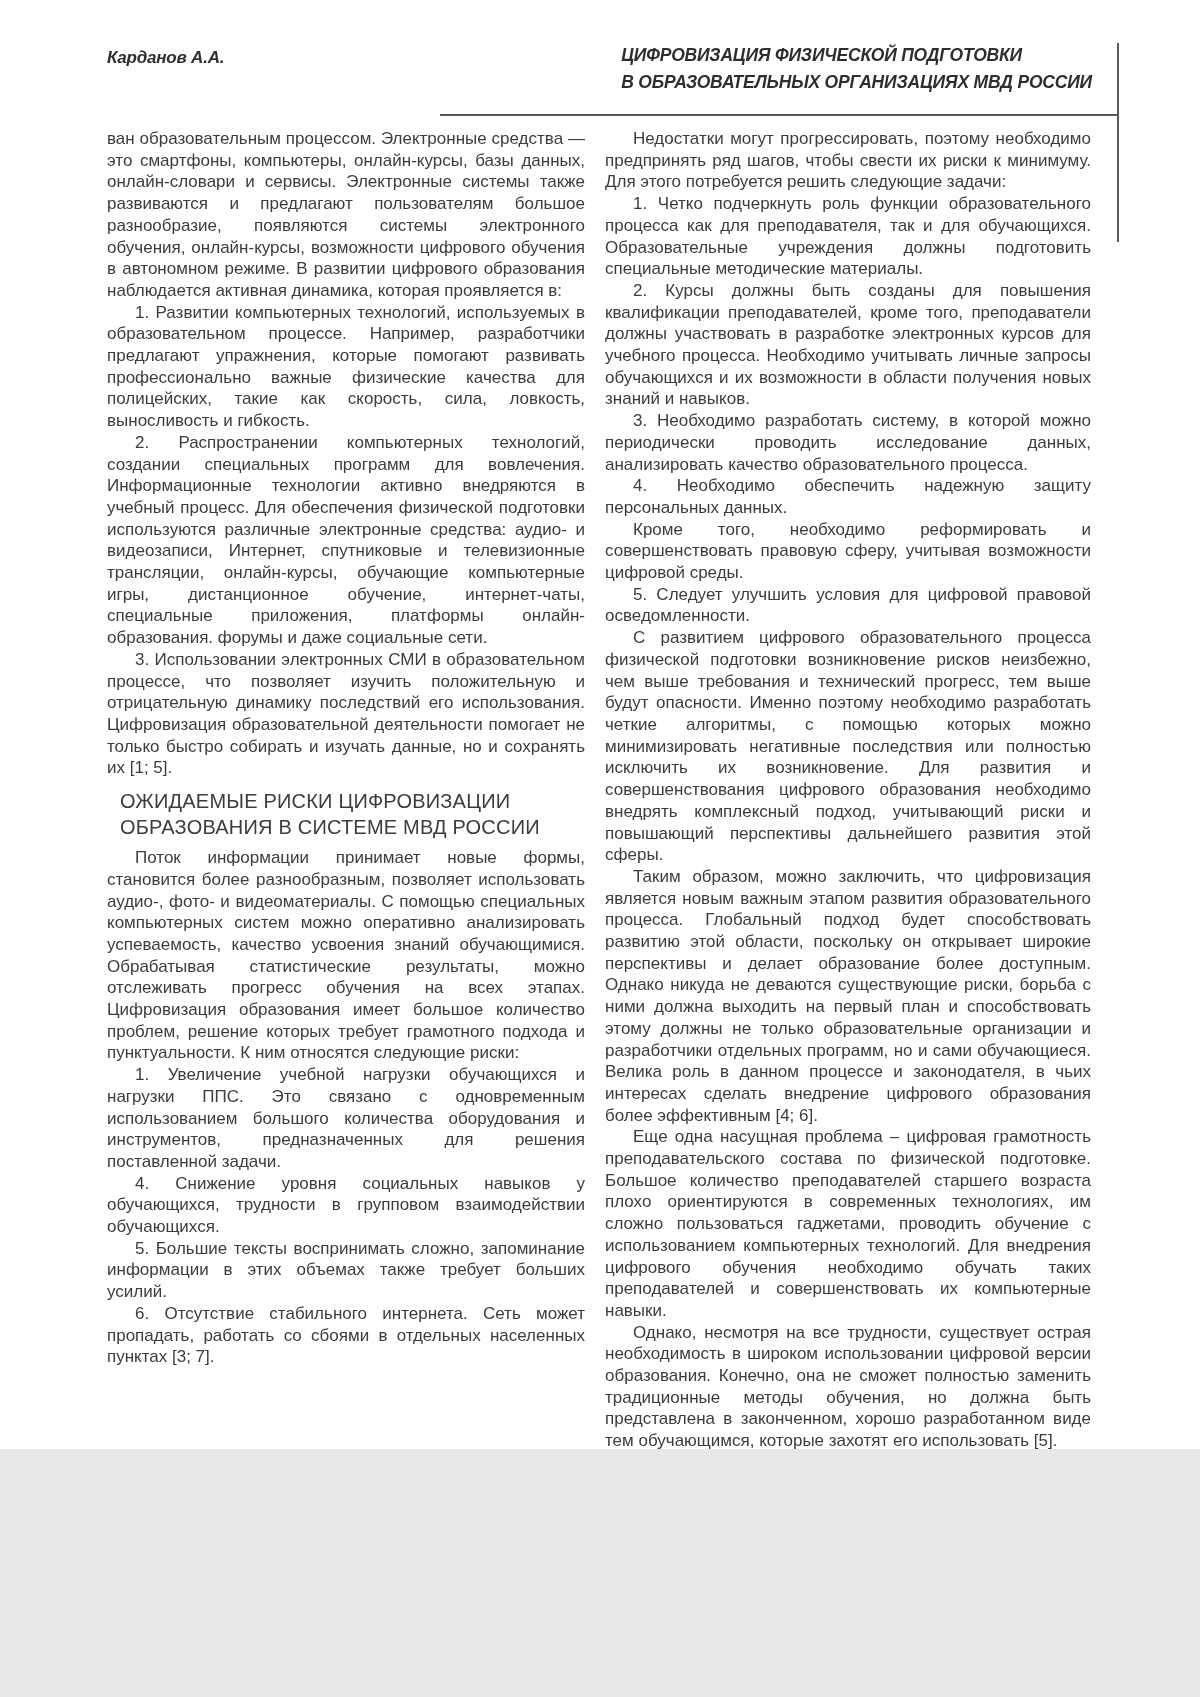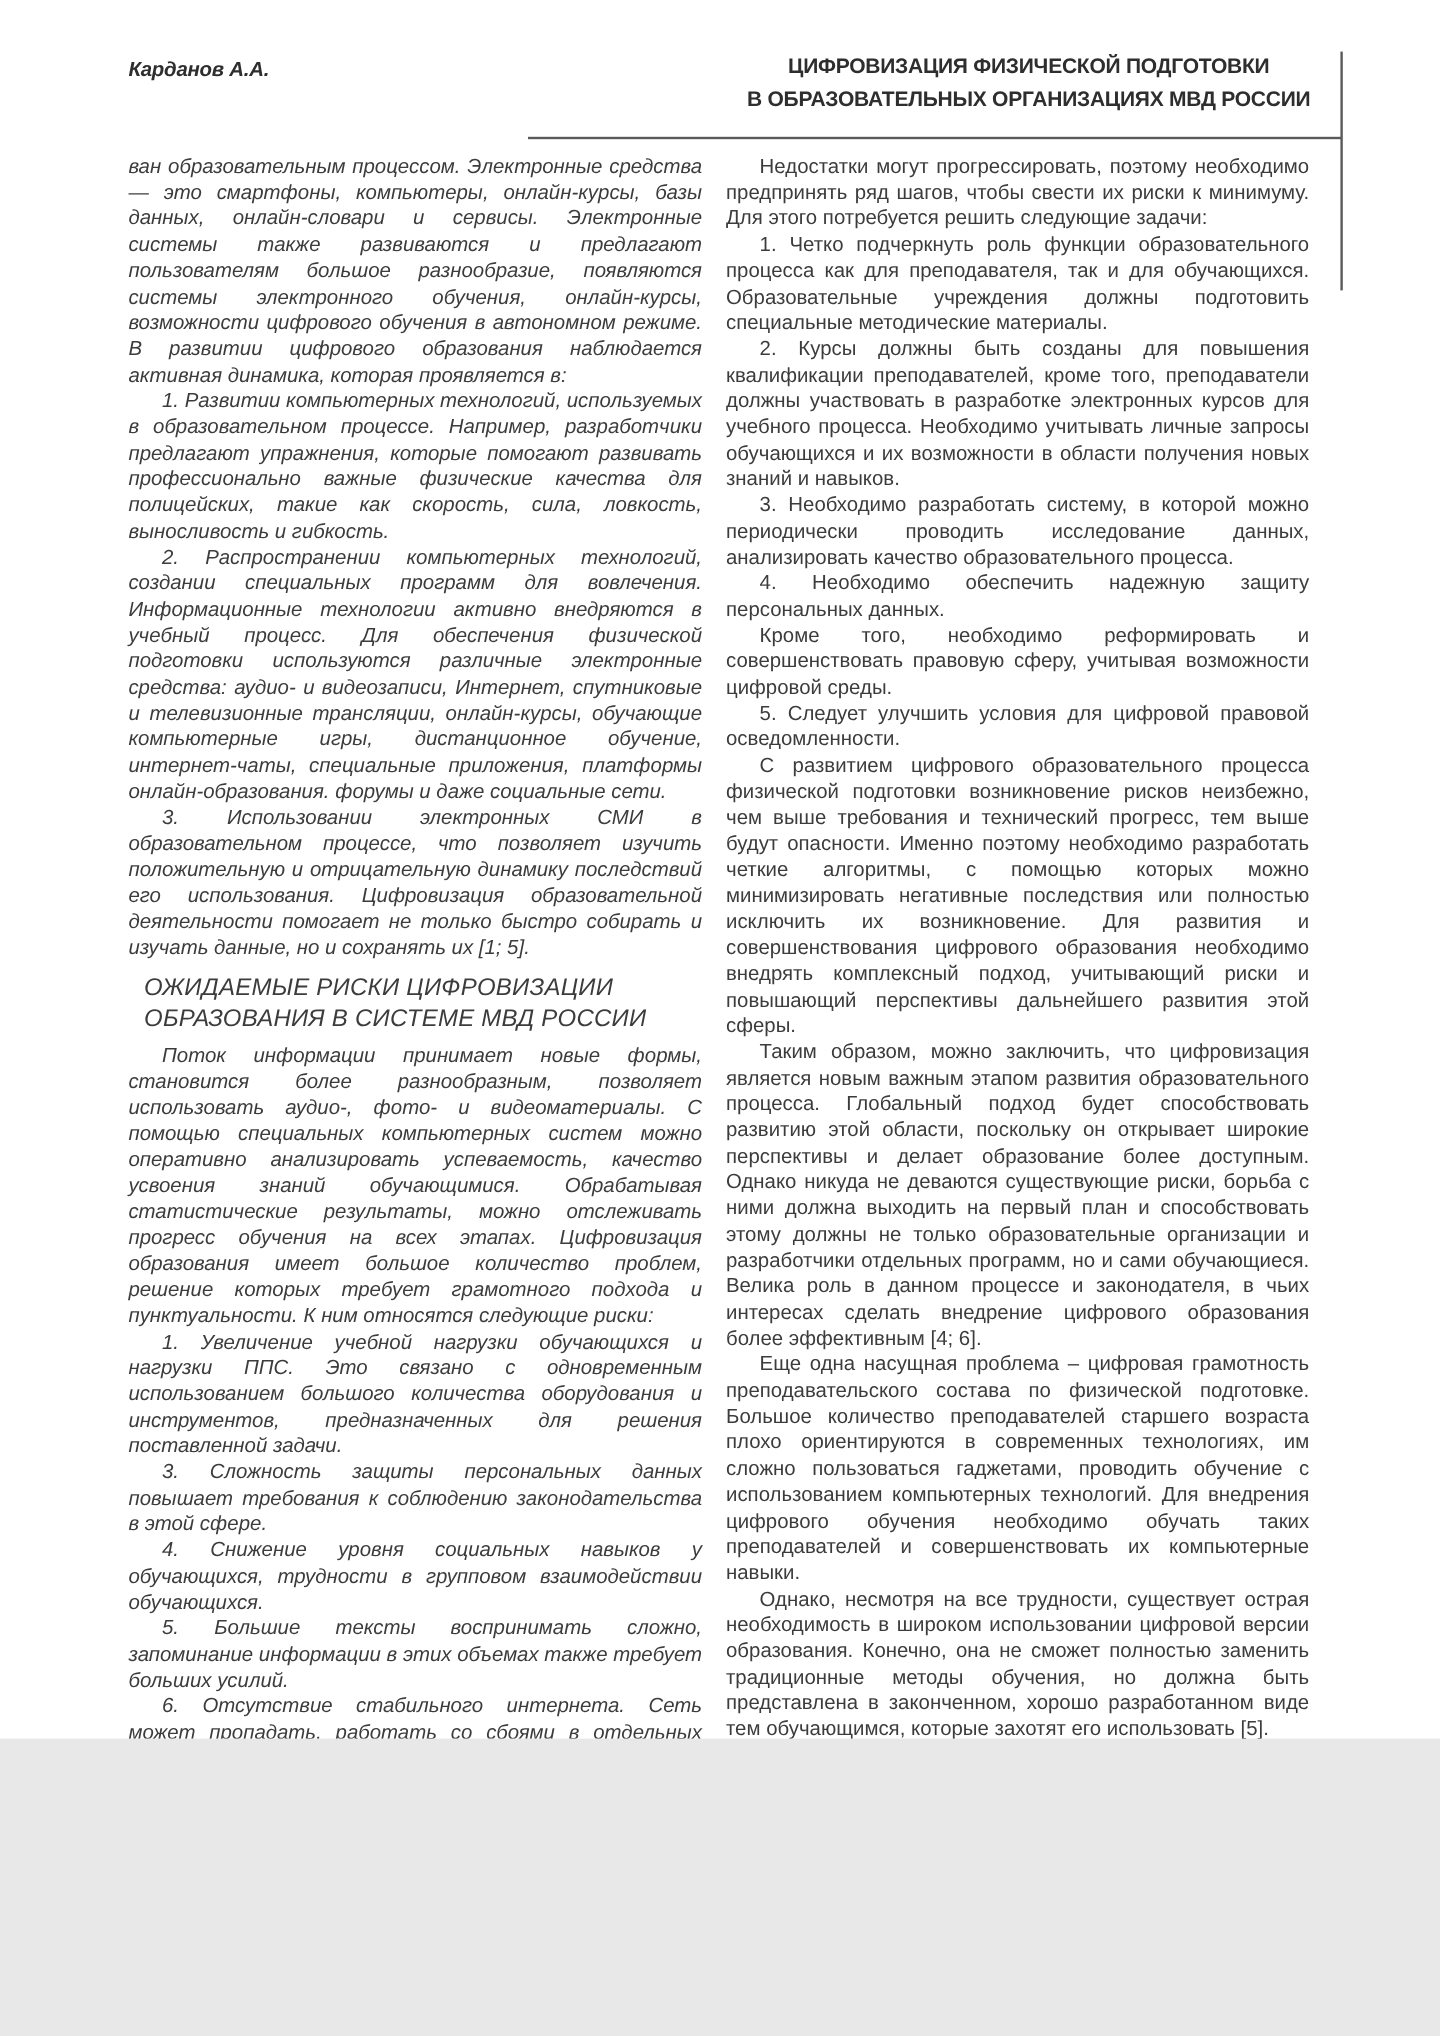--- a/index.html
+++ b/index.html
@@ -25,23 +25,24 @@
   }
   .header-author {
     font-size: 17px;
     font-weight: bold;
     font-style: italic;
     color: #2e2e2e;
     padding-top: 6px;
     letter-spacing: -0.2px;
   }
   .header-title {
-    text-align: center;
+    text-align: left;
     font-size: 17.5px;
     font-weight: bold;
+    font-style: italic;
     line-height: 27px;
     color: #2e2e2e;
     letter-spacing: -0.2px;
   }
   .header-rule {
     position: absolute;
     left: 440px;
     top: 114px;
     width: 678px;
     height: 2px;
@@ -56,21 +57,21 @@
   .vline-bottom { left: 1117px; top: 1449px; height: 184px; }
 
   
   .column {
     position: absolute;
     top: 128px;
     font-size: 17px;
     line-height: 21.7px;
     text-align: justify;
   }
-  .column-left  { left: 107px; width: 478px; font-style: italic; }
+  .column-left  { left: 107px; width: 478px; }
   .column-right { left: 605px; width: 486px; }
   .para {
     margin: 0;
     text-indent: 28px;
     hyphens: auto;
     -webkit-hyphens: auto;
   }
   .para.no-indent { text-indent: 0; }
   .section-heading {
     margin: 9px 0 7px 13px;
@@ -151,21 +152,20 @@
   <div class="vline vline-bottom"></div>
 
   <div class="column column-left">
     <p class="para no-indent">ван образовательным процессом. Электронные средства — это смартфоны, компьютеры, онлайн-курсы, базы данных, онлайн-словари и сервисы. Электронные системы также развиваются и предлагают пользователям большое разнообразие, появляются системы электронного обучения, онлайн-курсы, возможности цифрового обучения в автономном режиме. В развитии цифрового образования наблюдается активная динамика, которая проявляется в:</p>
     <p class="para">1. Развитии компьютерных технологий, используемых в образовательном процессе. Например, разработчики предлагают упражнения, которые помогают развивать профессионально важные физические качества для полицейских, такие как скорость, сила, ловкость, выносливость и гибкость.</p>
     <p class="para">2. Распространении компьютерных технологий, создании специальных программ для вовлечения. Информационные технологии активно внедряются в учебный процесс. Для обеспечения физической подготовки используются различные электронные средства: аудио- и видеозаписи, Интернет, спутниковые и телевизионные трансляции, онлайн-курсы, обучающие компьютерные игры, дистанционное обучение, интернет-чаты, специальные приложения, платформы онлайн-образования. форумы и даже социальные сети.</p>
     <p class="para">3. Использовании электронных СМИ в образовательном процессе, что позволяет изучить положительную и отрицательную динамику последствий его использования. Цифровизация образовательной деятельности помогает не только быстро собирать и изучать данные, но и сохранять их [1; 5].</p>
     <h2 class="section-heading">ОЖИДАЕМЫЕ РИСКИ ЦИФРОВИЗАЦИИ ОБРАЗОВАНИЯ В СИСТЕМЕ МВД РОССИИ</h2>
     <p class="para">Поток информации принимает новые формы, становится более разнообразным, позволяет использовать аудио-, фото- и видеоматериалы. С помощью специальных компьютерных систем можно оперативно анализировать успеваемость, качество усвоения знаний обучающимися. Обрабатывая статистические результаты, можно отслеживать прогресс обучения на всех этапах. Цифровизация образования имеет большое количество проблем, решение которых требует грамотного подхода и пунктуальности. К ним относятся следующие риски:</p>
     <p class="para">1. Увеличение учебной нагрузки обучающихся и нагрузки ППС. Это связано с одновременным использованием большого количества оборудования и инструментов, предназначенных для решения поставленной задачи.</p>
-    <p class="para">3. Сложность защиты персональных данных повышает требования к соблюдению законодательства в этой сфере.</p>
     <p class="para">4. Снижение уровня социальных навыков у обучающихся, трудности в групповом взаимодействии обучающихся.</p>
     <p class="para">5. Большие тексты воспринимать сложно, запоминание информации в этих объемах также требует больших усилий.</p>
     <p class="para">6. Отсутствие стабильного интернета. Сеть может пропадать, работать со сбоями в отдельных населенных пунктах [3; 7].</p>
   </div>
 
   <div class="column column-right">
     <p class="para">Недостатки могут прогрессировать, поэтому необходимо предпринять ряд шагов, чтобы свести их риски к минимуму. Для этого потребуется решить следующие задачи:</p>
     <p class="para">1. Четко подчеркнуть роль функции образовательного процесса как для преподавателя, так и для обучающихся. Образовательные учреждения должны подготовить специальные методические материалы.</p>
     <p class="para">2. Курсы должны быть созданы для повышения квалификации преподавателей, кроме того, преподаватели должны участвовать в разработке электронных курсов для учебного процесса. Необходимо учитывать личные запросы обучающихся и их возможности в области получения новых знаний и навыков.</p>
     <p class="para">3. Необходимо разработать систему, в которой можно периодически проводить исследование данных, анализировать качество образовательного процесса.</p>

